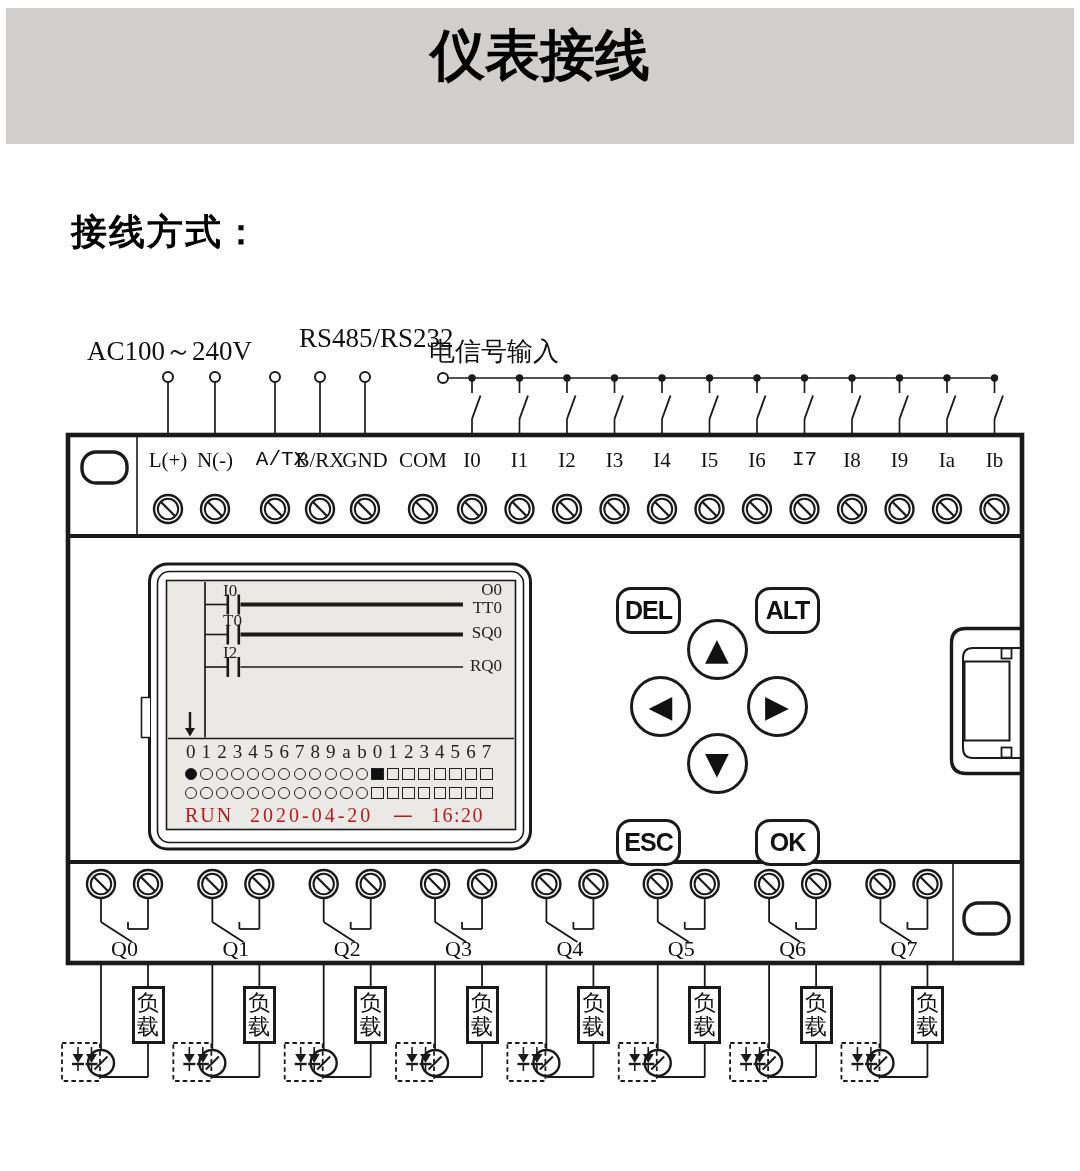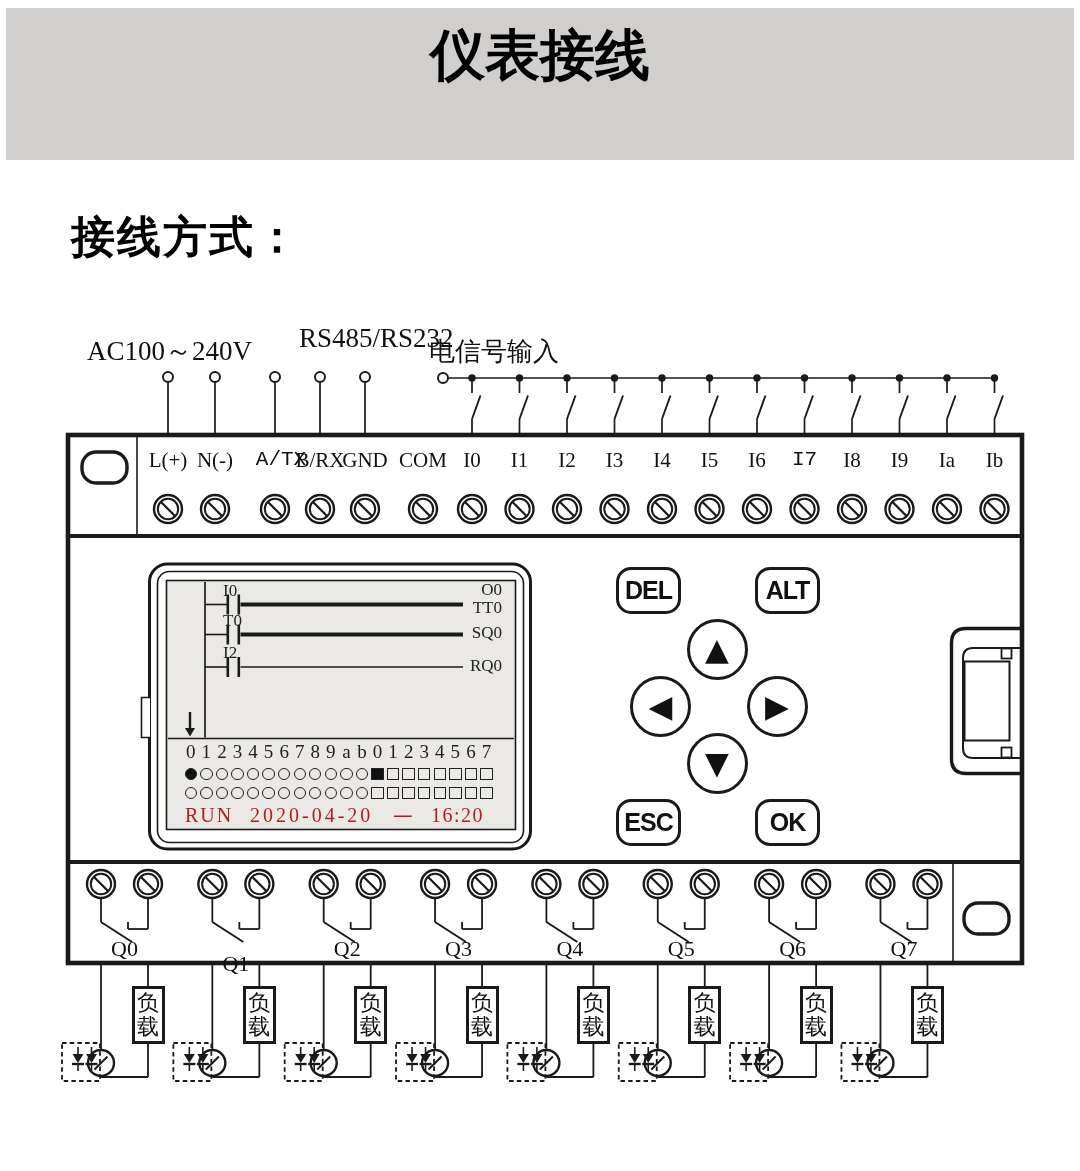--- a/index.html
+++ b/index.html
@@ -1,26 +1,26 @@
 <!DOCTYPE html>
 <html style="--banner: #d0cfcd; --screen: #eae9e5; --ink: #1a1a1a;"><head>
 <meta charset="utf-8">
 <style>
   :root{
     --banner:#d0cfcd; --screen:#eae9e5; --ink:#1a1a1a;
   }
   html,body{margin:0;padding:0;background:#fff;}
   .page{position:relative;width:1080px;height:1171px;background:#fff;overflow:hidden;
         font-family:"Liberation Sans",sans-serif;color:var(--ink);}
-  .banner{position:absolute;left:6px;top:8px;width:1068px;height:152px;background:var(--banner);}
+  .banner{position:absolute;left:6px;top:8px;width:1068px;height:136px;background:var(--banner);}
   .banner .title{padding-top:18px;text-align:center;font-size:55px;line-height:58px;font-weight:700;
         font-family:"Liberation Sans",sans-serif;color:#000;}
   .banner .subtitle{margin-top:-7px;text-align:center;font-size:23px;color:#000;
         font-family:"Liberation Sans",sans-serif;}
-  .section-label{position:absolute;left:71px;top:208px;font-size:44px;font-weight:700;letter-spacing:2px;color:#000;}
+  .section-label{position:absolute;left:71px;top:208px;font-size:36px;font-weight:700;letter-spacing:2px;color:#000;}
   .ann{position:absolute;font-size:27px;color:#111;white-space:nowrap;
        font-family:"Liberation Serif","DejaVu Serif",serif;}
   #wiring{position:absolute;left:0;top:0;}
   .tlabel{position:absolute;top:448px;transform:translateX(-50%);font-size:21px;white-space:nowrap;
           font-family:"Liberation Serif","DejaVu Serif",serif;color:#111;}
   .qlabel{position:absolute;top:936px;transform:translateX(-50%);font-size:22px;
           font-family:"Liberation Serif","DejaVu Serif",serif;color:#111;}
   .ladder-lbl{position:absolute;font-size:17px;line-height:16px;white-space:nowrap;
           font-family:"Liberation Serif","DejaVu Serif",serif;color:#222;}
   .ladder-out{width:42px;text-align:right;left:460px;}
@@ -30,21 +30,21 @@
   .ledrow{position:absolute;left:183px;display:flex;}
   .ledrow .cell{width:15.57px;height:14px;display:flex;align-items:center;justify-content:center;}
   .shape{width:12.4px;height:12.4px;border:1.6px solid #222;box-sizing:border-box;background:transparent;}
   .shape.circ{border-radius:50%;}
   .shape.fill{background:#111;}
   .status{position:absolute;top:804px;font-size:20px;color:#b91c1c;white-space:nowrap;
           font-family:"Liberation Serif","DejaVu Serif",serif;}
   .btn{position:absolute;width:65px;height:47px;border:3.2px solid var(--ink);border-radius:15px;
        background:#fff;display:flex;align-items:center;justify-content:center;box-sizing:border-box;
        font-size:25px;font-weight:600;letter-spacing:-1px;color:#111;
-       font-family:"Liberation Sans",sans-serif;}
+       font-family:"Liberation Sans",sans-serif;margin-top:20px;}
   .dirbtn{position:absolute;width:61px;height:61px;border:3.2px solid var(--ink);border-radius:50%;
        background:#fff;display:flex;align-items:center;justify-content:center;box-sizing:border-box;
        font-size:31px;line-height:1;color:#111;font-family:"DejaVu Sans",sans-serif;}
   .load{position:absolute;width:33px;height:58px;border:3px solid var(--ink);box-sizing:border-box;
        background:#fff;display:flex;flex-direction:column;align-items:center;justify-content:center;
        font-size:22px;line-height:24px;font-family:"Liberation Serif","DejaVu Serif",serif;color:#111;}
 </style>
 </head>
 <body>
 
@@ -596,21 +596,21 @@
       <div class="cell">
         <div class="shape"></div>
       </div>
     </div>
   <span class="status" style="left:185px;letter-spacing:2px;">RUN</span>
   <span class="status" style="left:250px;letter-spacing:3px;">2020-04-20</span>
   <span class="status" style="left:393px;">一</span>
   <span class="status" style="left:431px;letter-spacing:1.5px;">16:20</span>
   <div id="q-labels">
       <span class="qlabel" style="left: 124.5px; position: absolute;">Q0</span>
-      <span class="qlabel" style="left: 235.85px; position: absolute; margin-top: 15px;">Q1</span>
+      <span class="qlabel" style="left: 235.85px; position: absolute;">Q1</span>
       <span class="qlabel" style="left: 347.2px; position: absolute;">Q2</span>
       <span class="qlabel" style="left: 458.55px; position: absolute;">Q3</span>
       <span class="qlabel" style="left: 569.9px; position: absolute;">Q4</span>
       <span class="qlabel" style="left: 681.25px; position: absolute;">Q5</span>
       <span class="qlabel" style="left: 792.6px; position: absolute;">Q6</span>
       <span class="qlabel" style="left: 903.95px; position: absolute;">Q7</span>
     </div>
   <div id="loads">
       <div class="load" style="left: 131.5px; top: 986px;">
         <div>负</div>

